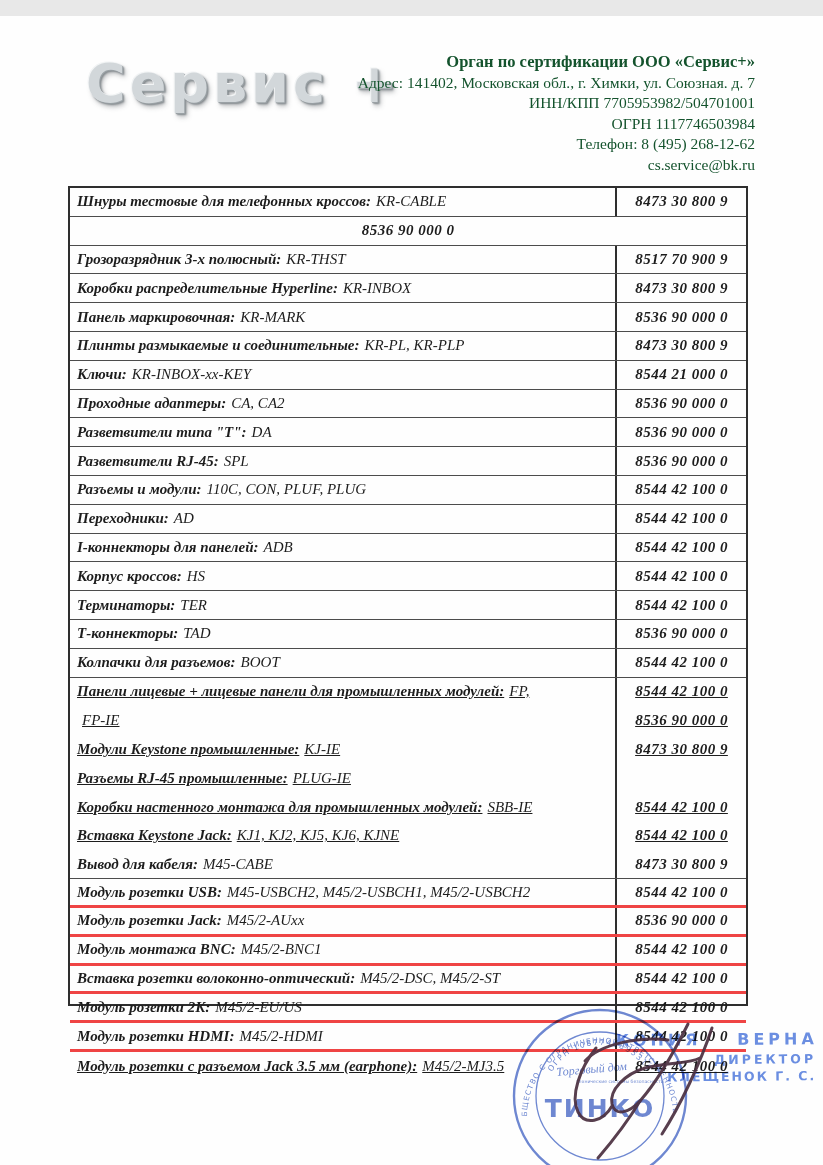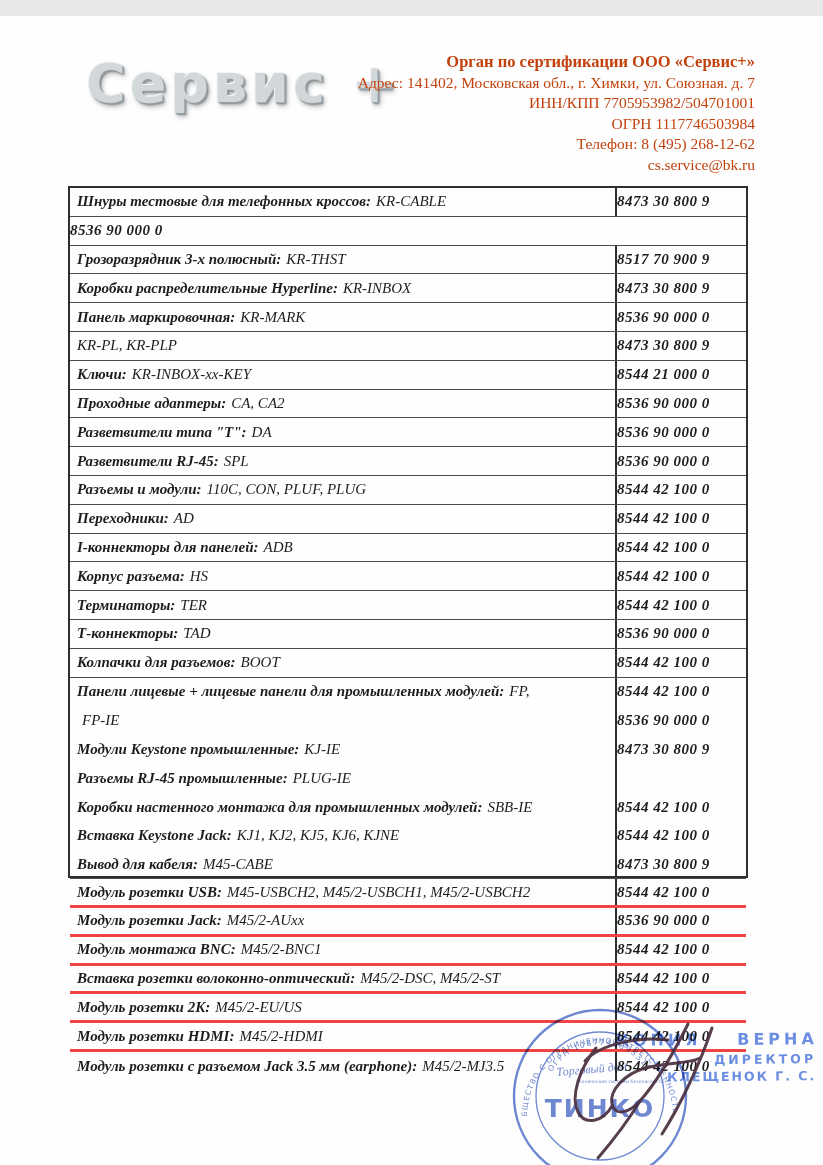--- a/index.html
+++ b/index.html
@@ -14,44 +14,44 @@
     font-family:"DejaVu Sans", sans-serif; font-weight:700;
     font-size:54px; letter-spacing:4px; color:#d2d7da;
     text-shadow:
       -1px -1px 0 #f2f4f5,
        1px  1px 0 #9aa1a5,
        2px  2px 2px #82888c,
        3px  4px 5px rgba(70,75,80,.35);
   }
   .org{
     position:absolute; right:68px; top:36px; text-align:right;
-    line-height:20.5px; font-size:15.5px; color:#c2410c;
+    line-height:20.5px; font-size:15.5px; color:#14532d;
   }
   .org .org-title{font-weight:700; font-size:16.5px;}
   
   .tbl{
-    position:absolute; left:68px; top:170px; width:680px; height:692px;
+    position:absolute; left:68px; top:170px; width:680px; height:820px;
     border:2px solid #2e2e2e; box-sizing:border-box;
     display:flex; flex-direction:column;
   }
   .row{display:flex; height:28.8px; flex:0 0 28.8px; box-sizing:border-box; align-items:center;}
   .cell-name{
     width:547px; flex:0 0 547px; box-sizing:border-box; height:100%;
     border-right:2px solid #2e2e2e; padding-left:7px;
     display:flex; align-items:center; white-space:nowrap; overflow:hidden;
     font-style:italic; font-size:15px;
   }
   .cell-name b{font-style:italic; margin-right:5px;}
   .cell-code{
-    flex:1; text-align:left; font-weight:700; font-style:italic;
+    flex:1; text-align:center; font-weight:700; font-style:italic;
     font-size:15px; letter-spacing:.5px;
   }
   .d-s{border-bottom:1.5px solid #4c4c4c;}
   .d-f{border-bottom:3px solid #ef4444;}
-  .d-n{border-bottom:none;}
+  .d-n{border-bottom:none;text-decoration:underline;}
   
   .round-stamp{
     position:absolute; left:488px; top:985px; width:224px; height:200px;
     mix-blend-mode:multiply; opacity:.82; pointer-events:none;
   }
   .copy-stamp{
     position:absolute; left:616px; top:1014px; width:200px;
     mix-blend-mode:multiply; color:#6b8fe2;
     font-family:"DejaVu Sans", sans-serif; font-weight:700;
     transform:rotate(-.5deg); pointer-events:none;
@@ -104,20 +104,21 @@
   </div>
       <div class="row d-s">
     <div class="cell-name">
           <b>Панель маркировочная:</b>
           <span>KR-MARK</span>
         </div>
     <div class="cell-code">8536 90 000 0</div>
   </div>
       <div class="row d-s">
     <div class="cell-name">
+          <b>Плинты размыкаемые и соединительные:</b>
           <span>KR-PL, KR-PLP</span>
         </div>
     <div class="cell-code">8473 30 800 9</div>
   </div>
       <div class="row d-s">
     <div class="cell-name">
           <b>Ключи:</b>
           <span>KR-INBOX-xx-KEY</span>
         </div>
     <div class="cell-code">8544 21 000 0</div>
@@ -159,21 +160,21 @@
   </div>
       <div class="row d-s">
     <div class="cell-name">
           <b>I-коннекторы для панелей:</b>
           <span>ADB</span>
         </div>
     <div class="cell-code">8544 42 100 0</div>
   </div>
       <div class="row d-s">
     <div class="cell-name">
-          <b>Корпус разъема:</b>
+          <b>Корпус кроссов:</b>
           <span>HS</span>
         </div>
     <div class="cell-code">8544 42 100 0</div>
   </div>
       <div class="row d-s">
     <div class="cell-name">
           <b>Терминаторы:</b>
           <span>TER</span>
         </div>
     <div class="cell-code">8544 42 100 0</div>

